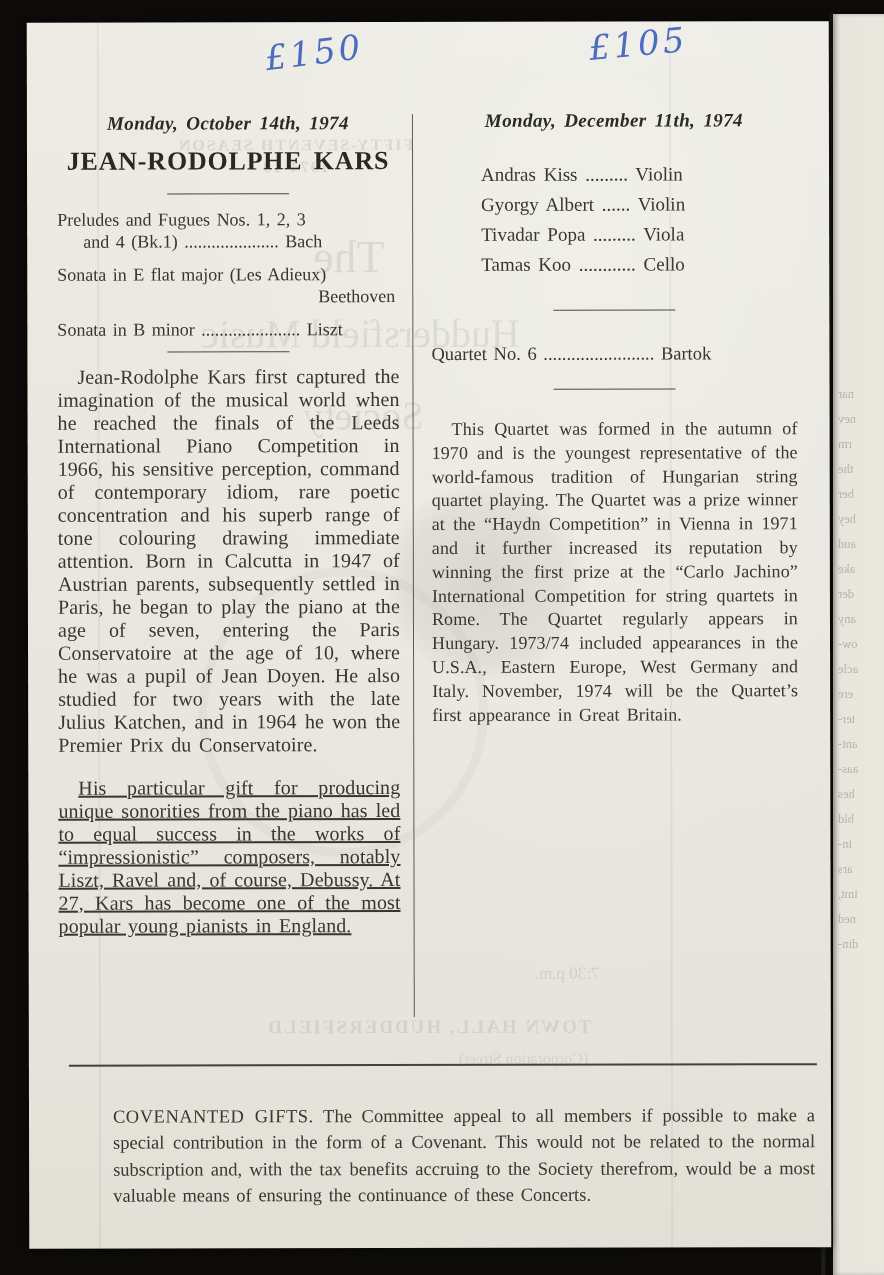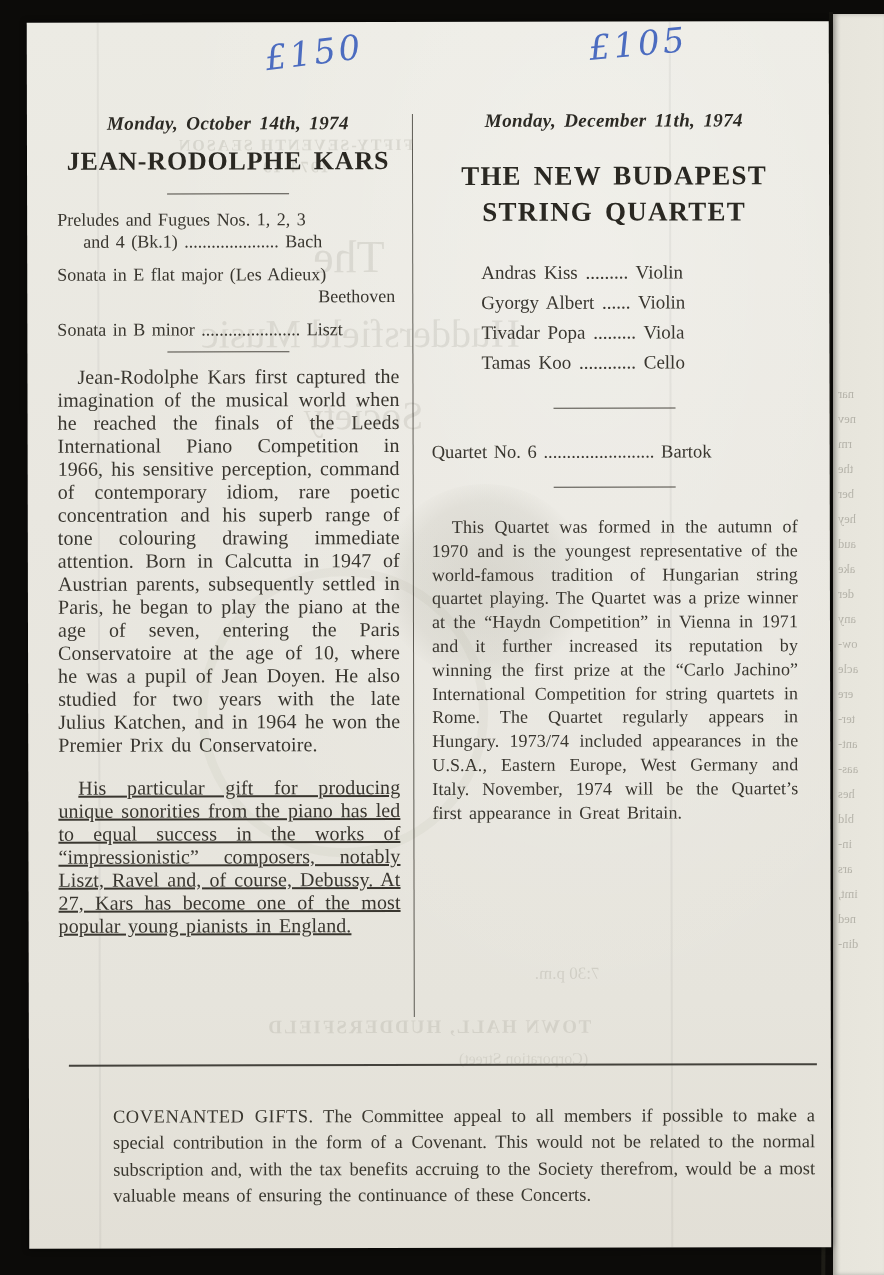--- a/index.html
+++ b/index.html
@@ -167,24 +167,20 @@
     </div>
 
     <div class="short-rule" style="margin-top:10px;margin-bottom:13px;"></div>
 
     <p class="bio"><span class="ind"></span><span>Jean-Rodolphe Kars first captured the imagination of the musical world when he reached the finals of the Leeds International Piano Competition in 1966, his sensitive perception, command of contemporary idiom, rare poetic concentration and his superb range of tone colouring drawing immediate attention. Born in Calcutta in 1947 of Austrian parents, subsequently settled in Paris, he began to play the piano at the age of seven, entering the Paris Conservatoire at the age of 10, where he was a pupil of Jean Doyen. He also studied for two years with the late Julius Katchen, and in 1964 he won the Premier Prix du Conservatoire.</span></p>
     <p class="bio" style="margin-top:13px;text-decoration:underline;"><span class="ind"></span><span>His particular gift for producing unique sonorities from the piano has led to equal success in the works of “impressionistic” composers, notably Liszt, Ravel and, of course, Debussy. At 27, Kars has become one of the most popular young pianists in England.</span></p>
   </div>
 
   <div class="column col-right">
     <div class="concert-date">Monday, December 11th, 1974</div>
-    <div class="artist-name" style="margin-top:26px;font-size:27px;letter-spacing:1.2px;line-height:36px;">
-      <div>THE NEW BUDAPEST</div>
-      <div>STRING QUARTET</div>
-    </div>
 
     <div class="players">
       <div>Andras Kiss ......... Violin</div>
       <div>Gyorgy Albert ...... Violin</div>
       <div>Tivadar Popa ......... Viola</div>
       <div>Tamas Koo ............ Cello</div>
     </div>
 
     <div class="short-rule" style="margin-top:30px;margin-bottom:32px;"></div>
 

